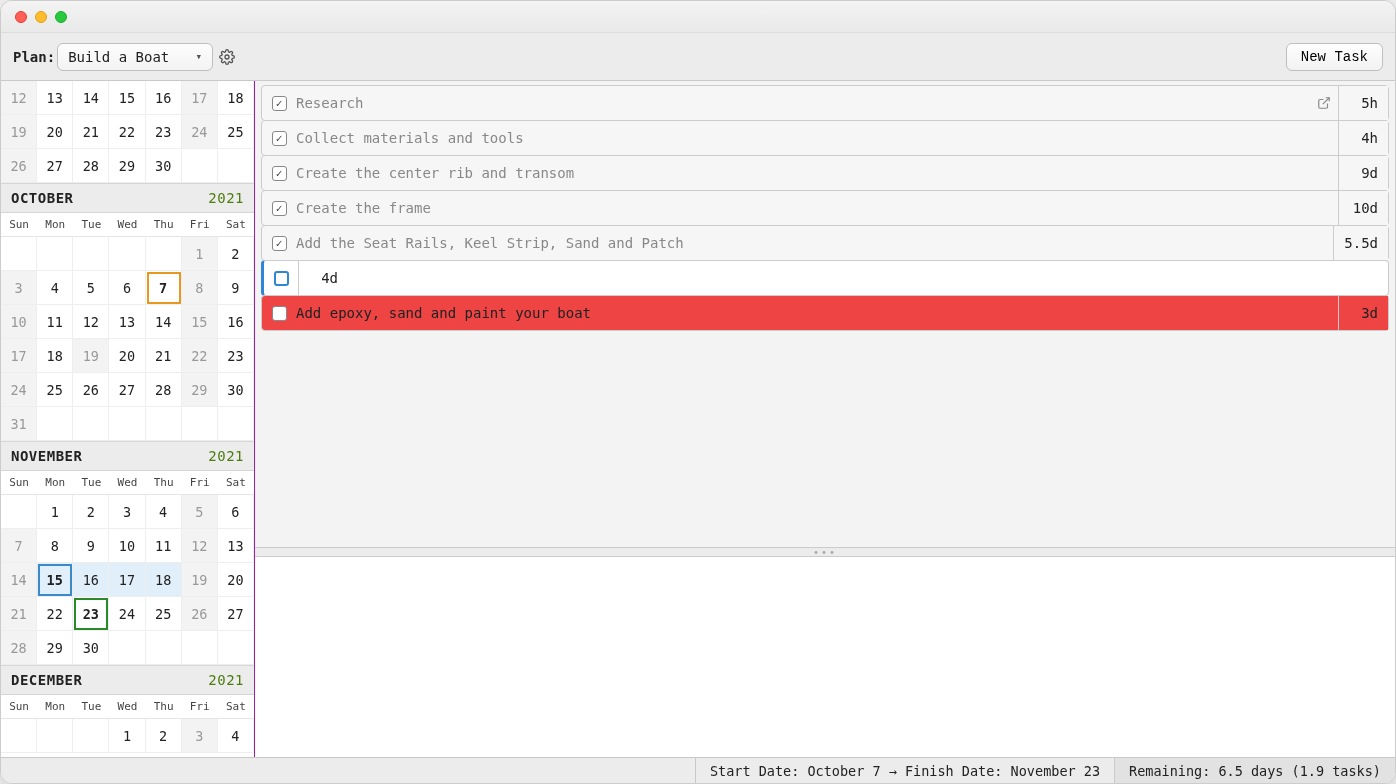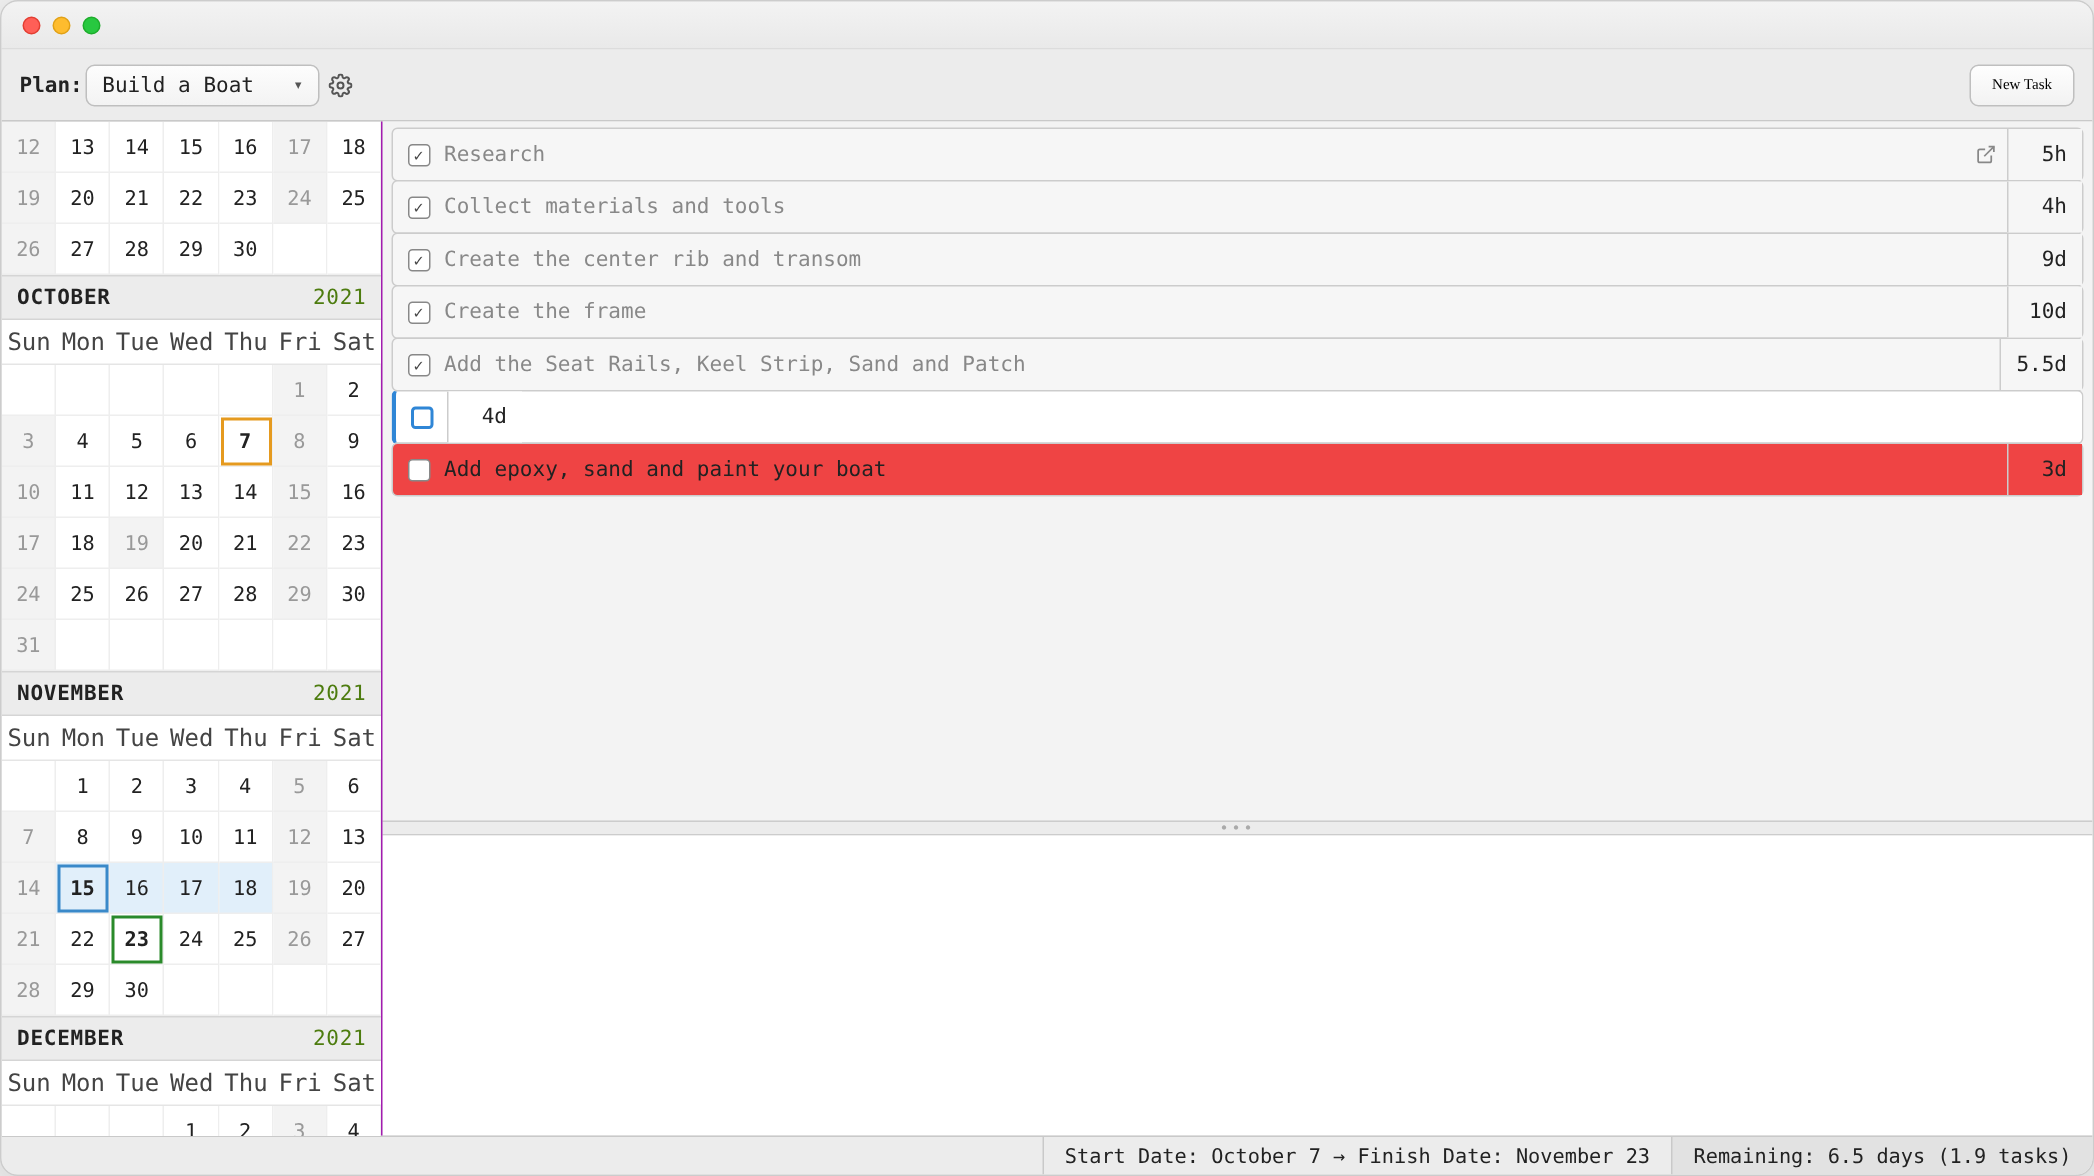--- a/index.html
+++ b/index.html
@@ -66,22 +66,22 @@
     color:#555; cursor:pointer;
   }
   .toolbar .spacer { flex:1; }
   .new-task-btn {
     background: linear-gradient(#fefefe,#f2f2f2);
     border: 1px solid #bfbfbf;
     border-radius: 6px;
     height: 28px;
     padding: 0 14px;
     cursor:pointer;
-    font-family: Liberation Serif, serif;
-    font-size: 10px;
+    font-family: Liberation Mono, monospace;
+    font-size: 14px;
     margin-left: 33px;
   }
 
   .body {
     flex: 1;
     display: flex;
     min-height: 0;
   }
 
   
@@ -107,21 +107,21 @@
   }
   .month-header .year { color:#4d7c0f; font-weight:400; }
   .dow-row {
     display:grid; grid-template-columns: repeat(7,1fr);
     background:#fff;
     border-bottom:1px solid #e5e5e5;
   }
   .dow-row span {
     text-align:center;
     padding: 5px 0;
-    font-size: 16px;
+    font-size: 11px;
     color:#444;
   }
   .cal-grid {
     display:grid; grid-template-columns: repeat(7,1fr);
   }
   .cal-cell {
     height: 34px;
     display:flex; align-items:center; justify-content:center;
     border-right:1px solid #eee;
     border-bottom:1px solid #eee;

